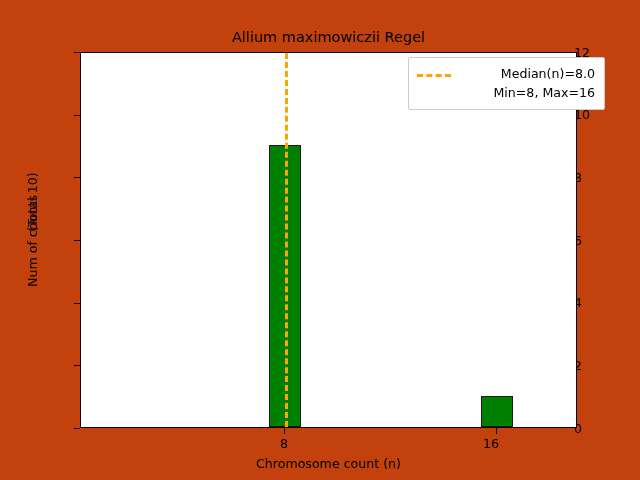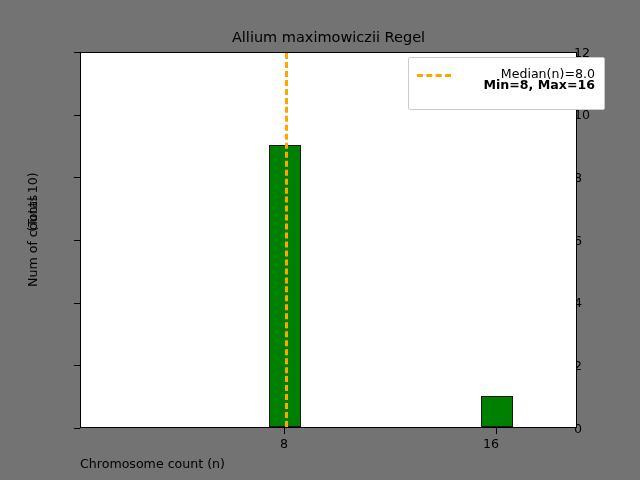--- a/index.html
+++ b/index.html
@@ -12,21 +12,21 @@
     height: 480px;
     font-family: "DejaVu Sans", sans-serif;
     overflow: hidden;
     position: relative;
   }
   #figure {
     position: absolute;
     left: 0; top: 0;
     width: 640px;
     height: 480px;
-    background: #737373;
+    background: #c2410c;
   }
   
   #chart-title {
     position: absolute;
     left: 80px;
     top: 29px;
     width: 497px;
     text-align: center;
     font-size: 14.5px;
     color: #000000;
@@ -92,20 +92,21 @@
     font-size: 12.6px;
     color: #000000;
     line-height: 14px;
   }
   
   #xlabel {
     position: absolute;
     left: 80px;
     top: 456px;
     width: 497px;
+    text-align: center;
     font-size: 12.6px;
     color: #000000;
     white-space: nowrap;
   }
   #ylabel-wrap {
     position: absolute;
     left: 0px;
     top: 0px;
     width: 40px;
     height: 480px;
@@ -161,21 +162,21 @@
   .legend-text {
     position: absolute;
     right: 9px;
     font-size: 12.6px;
     color: #000000;
     line-height: 15px;
     text-align: right;
     white-space: nowrap;
   }
   #legend-text-1 { top: 8px; }
-  #legend-text-2 { top: 19px; font-weight: bold; }
+  #legend-text-2 { top: 27px; }
 </style>
 </head>
 <body>
 
 <div id="figure">
 
   <div id="chart-title">Allium maximowiczii Regel</div>
 
   <div id="ylabel-wrap">
     <div class="ylabel-line" id="ylabel-main">Num of counts</div>

